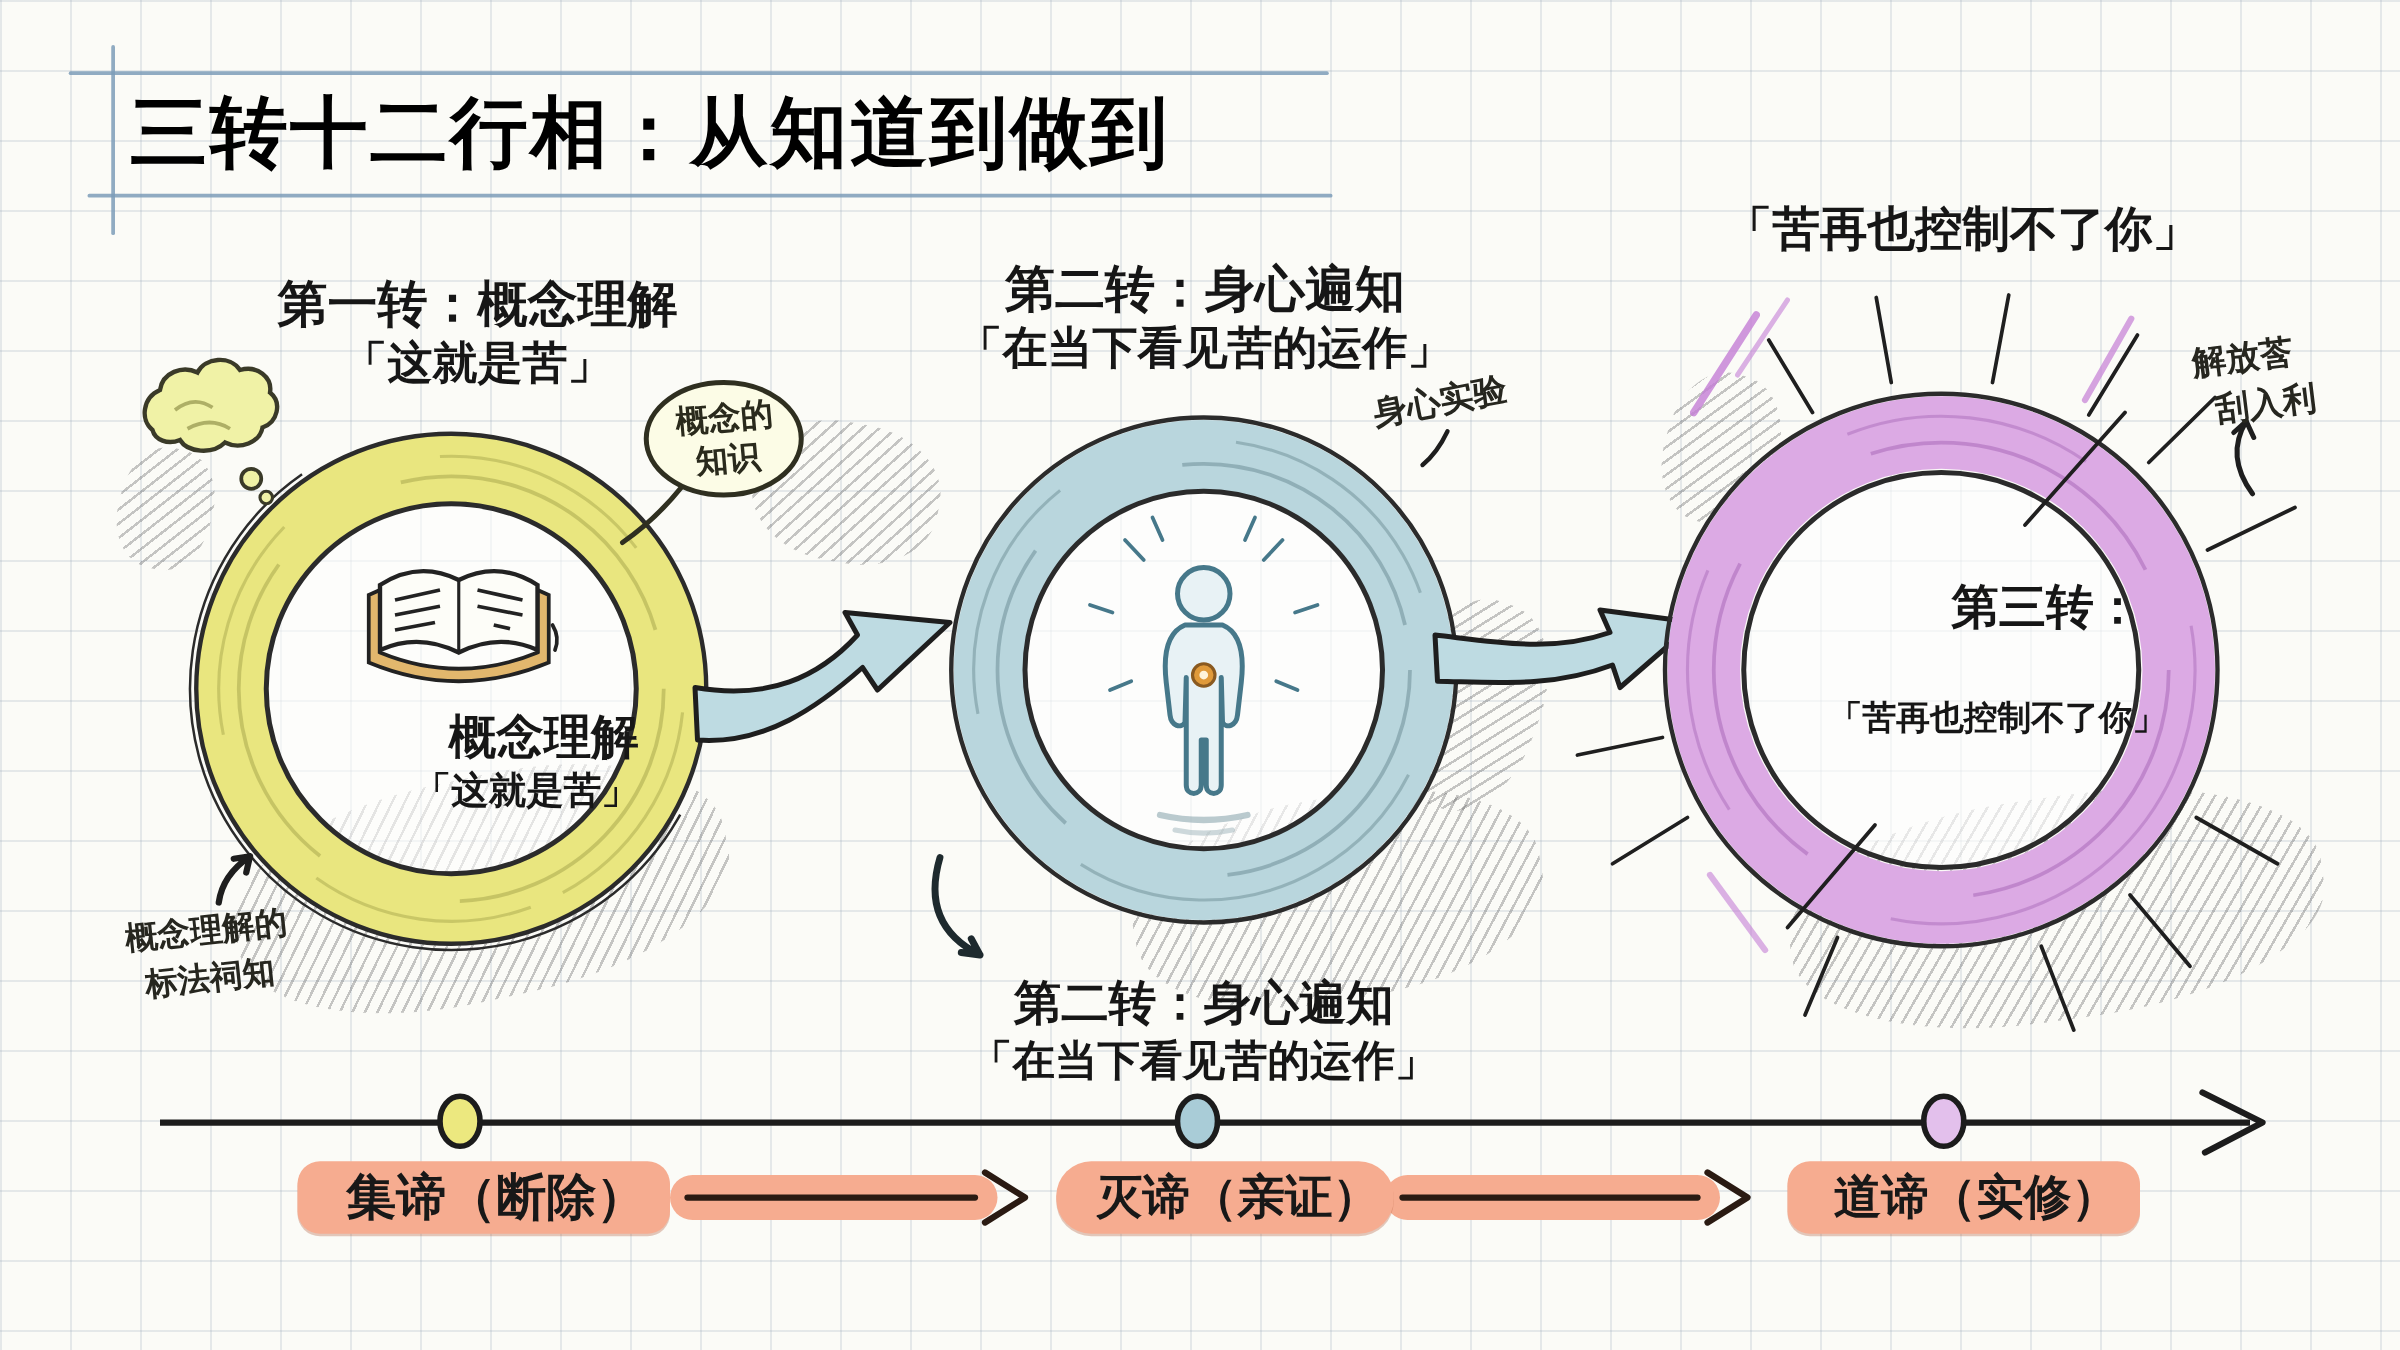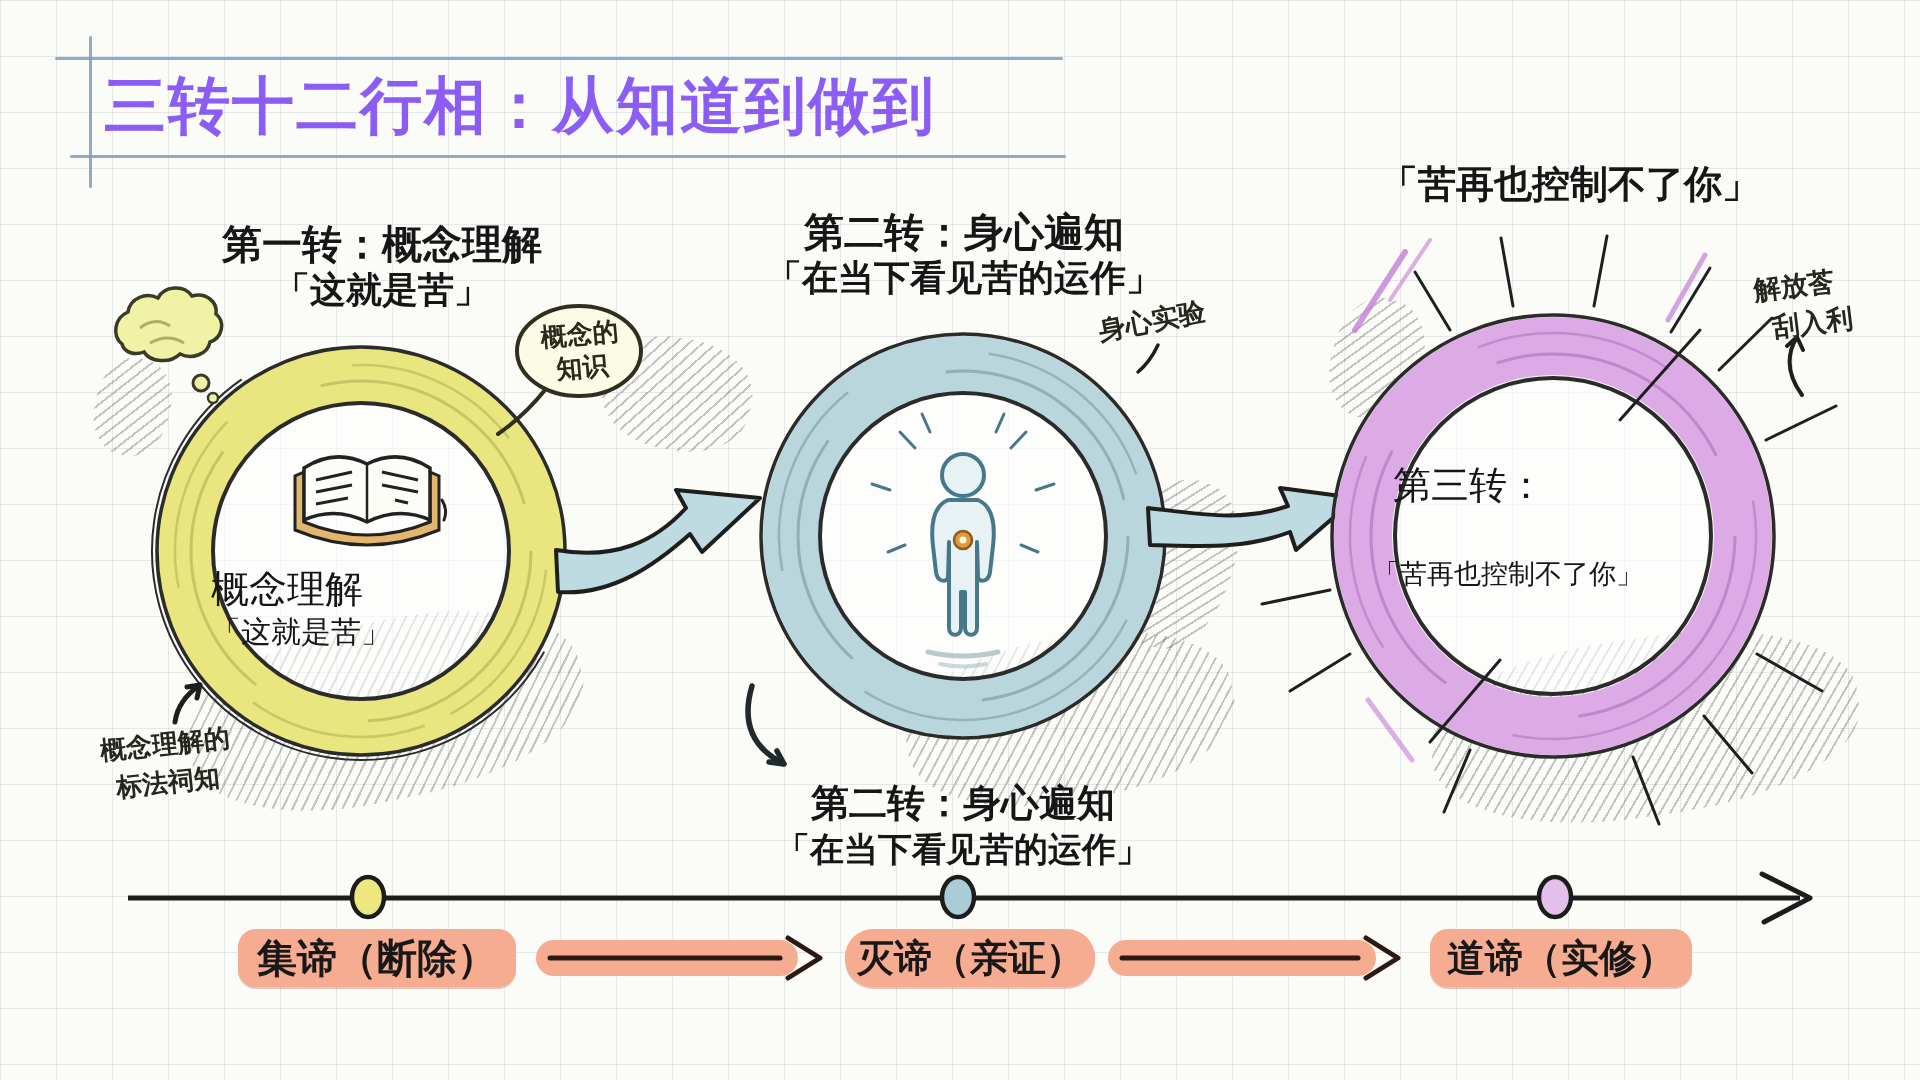--- a/index.html
+++ b/index.html
@@ -14,47 +14,48 @@
     overflow:hidden;
     color:#161616;
   }
   .canvas{position:relative;width:1920px;height:1080px;}
   .abs{position:absolute;}
   
   .rule-h{position:absolute;height:3px;background:#7c9cb8;opacity:.85;border-radius:2px;}
   .rule-v{position:absolute;width:3px;background:#7c9cb8;opacity:.85;border-radius:2px;}
   .title{
     position:absolute;left:104px;top:64px;width:960px;
-    font-size:62px;font-weight:900;letter-spacing:2px;color:#8b5cf6;
+    font-size:62px;font-weight:900;letter-spacing:2px;color:#000000;
   }
   
   .hatch{
     position:absolute;border-radius:45%;opacity:.55;
     background:repeating-linear-gradient(128deg,
       rgba(70,70,72,.55) 0px, rgba(70,70,72,.55) 2px,
       transparent 2px, transparent 9px);
   }
   .heading{position:absolute;text-align:center;font-weight:800;line-height:1.2;}
   .heading .l1{font-size:40px;}
   .heading .l2{font-size:36px;}
   .heading3 .l1{font-size:42px;}
   .heading3 .l2{font-size:38px;}
-  .ring-text{position:absolute;text-align:left;font-weight:400;}
+  .ring-text{position:absolute;text-align:right;font-weight:700;}
   .note{
     position:absolute;font-size:26px;font-weight:600;color:#26261f;line-height:1.45;
   }
   .bubble-text{
     position:absolute;text-align:center;font-size:26px;font-weight:700;color:#2a2a1c;
     transform:rotate(-5deg);line-height:1.25;
   }
   .caption{position:absolute;text-align:center;font-weight:800;line-height:1.25;}
   .pill{
     position:absolute;height:58px;background:#f6ac90;border-radius:18px;
     font-size:40px;font-weight:800;color:#181818;text-align:center;line-height:58px;
     box-shadow:0 2px 0 rgba(180,100,70,.35);
+    padding-left:20px;
   }
 </style>
 </head>
 <body>
 
 <div class="canvas">
 
   <div class="rule-h" style="left:55px;top:57px;width:1008px;"></div>
   <div class="rule-h" style="left:70px;top:155px;width:996px;"></div>
   <div class="rule-v" style="left:89px;top:36px;height:152px;"></div>

